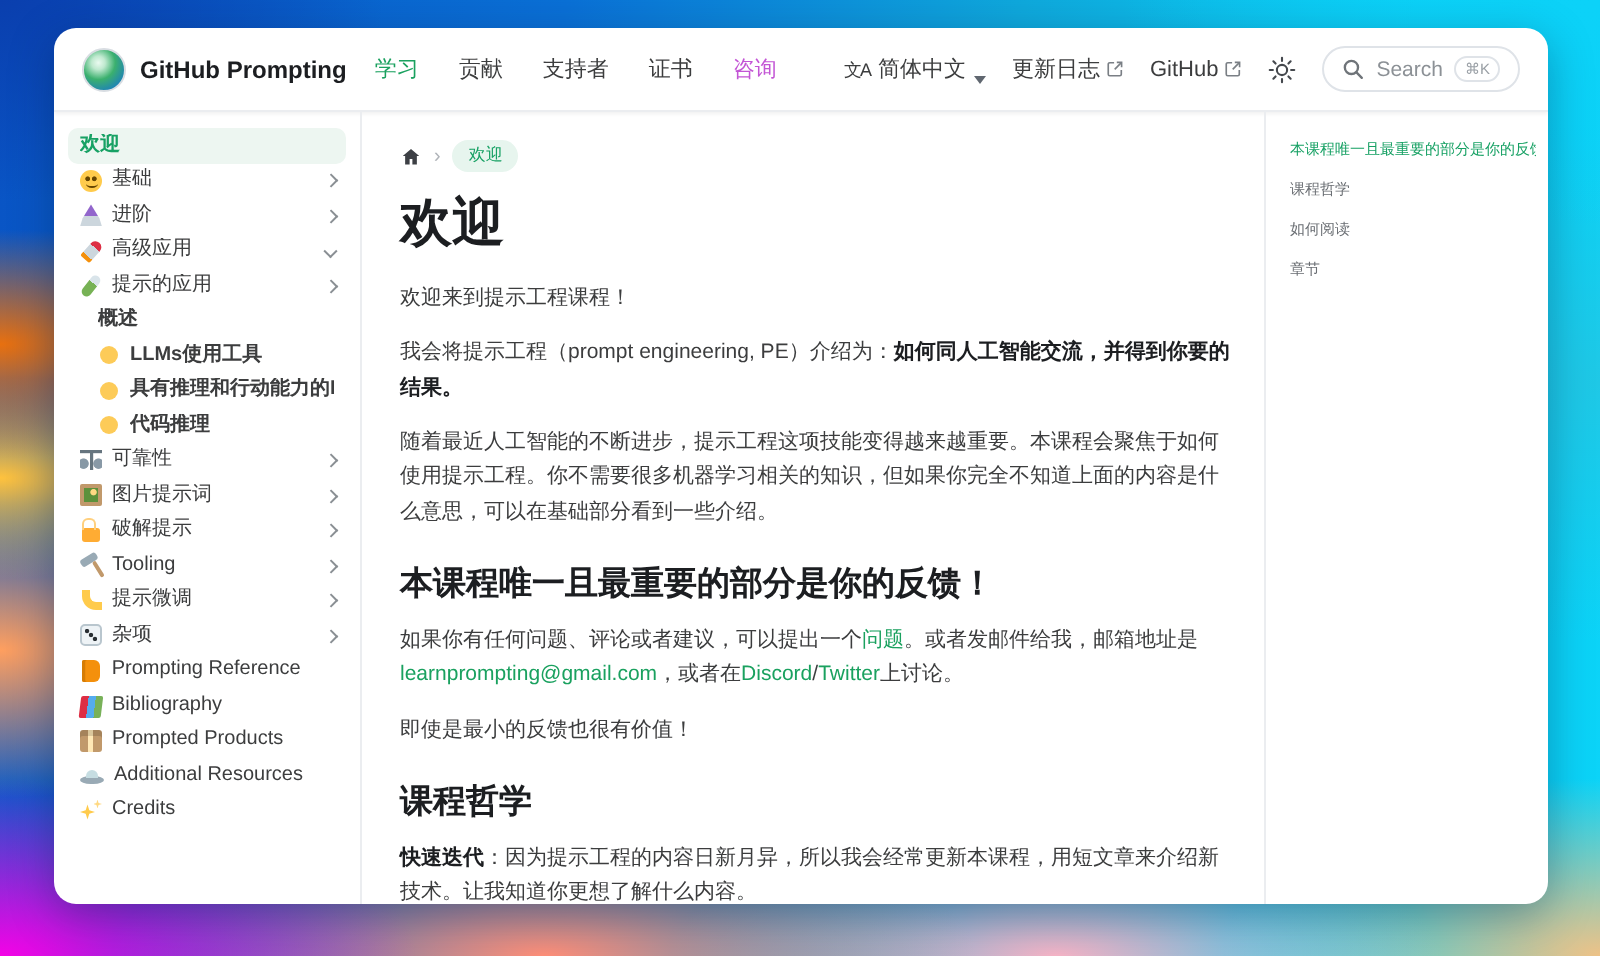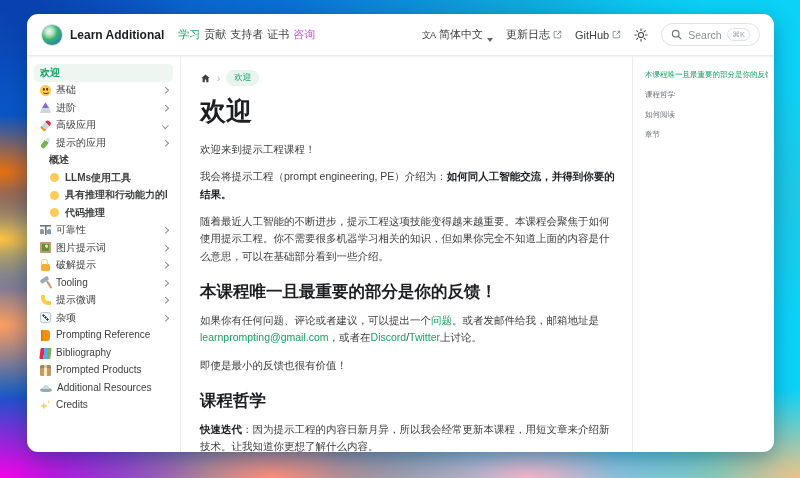--- a/index.html
+++ b/index.html
@@ -39,21 +39,21 @@
     box-shadow:0 1px 2px rgba(0,0,0,.06);
     font-size:11px;
   }
   .logo {
     width:22px; height:22px; border-radius:50%; flex:none;
     background:radial-gradient(circle at 36% 32%, #eafaf0 0%, #bfe9cf 18%, #3bb06e 45%, #1f84b4 78%, #15527f 100%);
     border:1px solid #d8dde2;
   }
   .brand { font-weight:bold; font-size:12px; color:#1c1e21; margin:0 14px 0 7px; white-space:nowrap; }
   .nav a { text-decoration:none; color:#3c3d3e; }
-  .nav-links { display:flex; gap:4px; align-items:flex-end; }
+  .nav-links { display:flex; gap:20px; align-items:flex-end; }
   .nav-link.green { color:#1aa15f; }
   .nav-link.pink { color:#c355d5; }
   .nav-right { margin-left:auto; display:flex; align-items:center; gap:13px; }
   .locale { display:flex; align-items:flex-end; gap:4px; cursor:pointer; }
   .tr-ic { font-size:9px; color:#3c3d3e; letter-spacing:-1px; }
   .caret { width:0; height:0; border-left:3.5px solid transparent; border-right:3.5px solid transparent; border-top:4px solid #606770; margin-top:1px; }
   .ext-link { display:flex; align-items:center; gap:3px; }
   .search {
     display:flex; align-items:center; gap:6px; border:1px solid #dfe3e8;
     border-radius:15px; padding:4px 9px; background:#fff; cursor:pointer;
@@ -128,21 +128,21 @@
   svg { display:block; }
 </style>
 </head>
 <body>
 
 <div class="bg">
   <div class="card">
 
     <header class="nav">
       <span class="logo"></span>
-      <span class="brand">Learn Additional</span>
+      <span class="brand">GitHub Prompting</span>
       <nav class="nav-links">
         <a href="#" class="nav-link green">学习</a>
         <a href="#" class="nav-link">贡献</a>
         <a href="#" class="nav-link">支持者</a>
         <a href="#" class="nav-link">证书</a>
         <a href="#" class="nav-link pink">咨询</a>
       </nav>
       <div class="nav-right">
         <span class="locale">
           <span class="tr-ic">文A</span>

